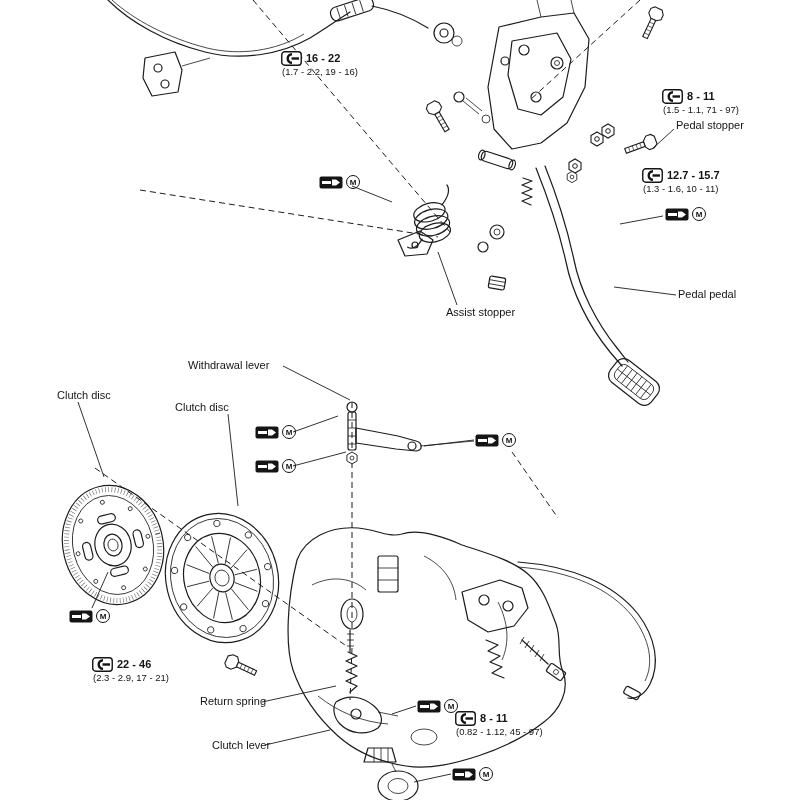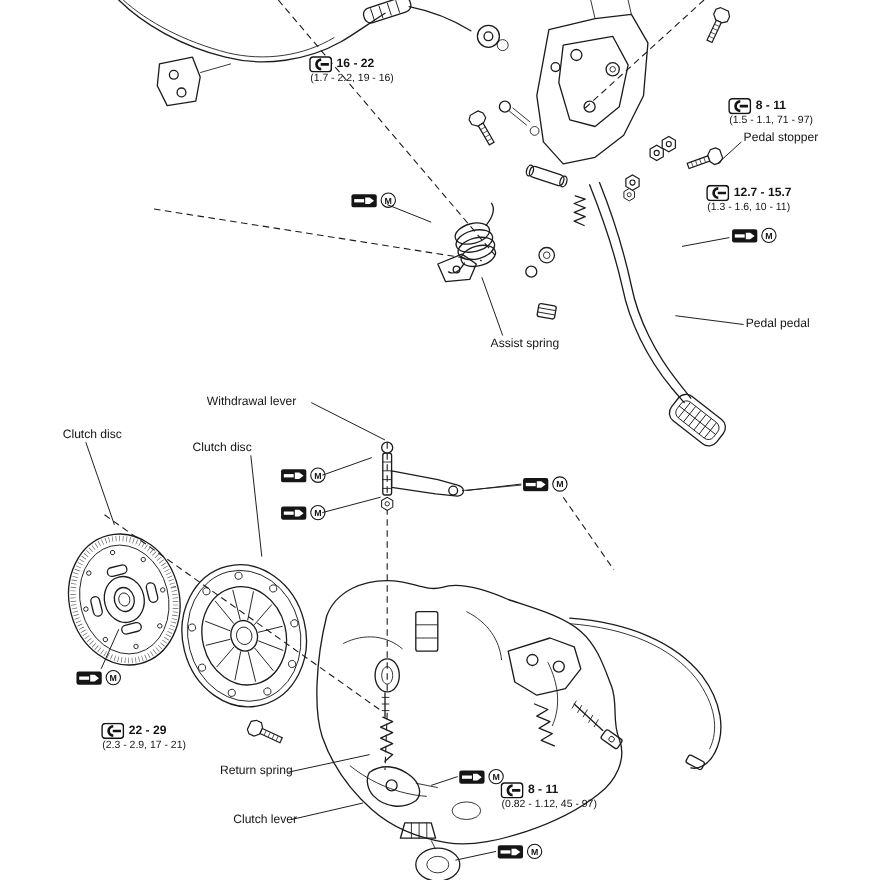--- a/index.html
+++ b/index.html
@@ -238,21 +238,21 @@
     <path class="ld" d="M293 466 L346 452"></path>
     <path class="ld" d="M474 440 L424 446"></path>
     <path class="ld" d="M92 608 L108 572"></path>
     <path class="ld" d="M416 706 L392 714"></path>
     <path class="ld" d="M451 774 L414 782"></path>
   </g>
 </svg>
 
 <div class="lbl" style="left:676px;top:119px">Pedal stopper</div>
 <div class="lbl" style="left:678px;top:288px">Pedal pedal</div>
-<div class="lbl" style="left:446px;top:306px">Assist spring</div>
+<div class="lbl" style="left:446px;top:306px">Assist stopper</div>
 <div class="lbl" style="left:188px;top:359px">Withdrawal lever</div>
 <div class="lbl" style="left:57px;top:389px">Clutch disc</div>
 <div class="lbl" style="left:175px;top:401px">Clutch disc</div>
 <div class="lbl" style="left:200px;top:695px">Return spring</div>
 <div class="lbl" style="left:212px;top:739px">Clutch lever</div>
 
 <div class="torque" style="left:281px;top:51px">
   <div class="row">
     <svg class="ticon" width="21" height="15" viewBox="0 0 21 15">
           <rect x="0.75" y="0.75" width="19.5" height="13.5" rx="3" fill="#fff" stroke="#141414" stroke-width="1.4"></rect>
@@ -288,21 +288,21 @@
   <div class="det">(1.3 - 1.6, 10 - 11)</div>
 </div>
 
 <div class="torque" style="left:92px;top:657px">
   <div class="row">
     <svg class="ticon" width="21" height="15" viewBox="0 0 21 15">
           <rect x="0.75" y="0.75" width="19.5" height="13.5" rx="3" fill="#fff" stroke="#141414" stroke-width="1.4"></rect>
           <path d="M11 3.2 A4.3 4.3 0 1 0 11 11.8" fill="none" stroke="#141414" stroke-width="2.4"></path>
           <line x1="10.5" y1="7.5" x2="18" y2="7.5" stroke="#141414" stroke-width="2.4"></line>
         </svg>
-    <span class="val">22 - 29</span>
+    <span class="val">22 - 46</span>
   </div>
   <div class="det">(2.3 - 2.9, 17 - 21)</div>
 </div>
 
 <div class="torque" style="left:455px;top:711px">
   <div class="row">
     <svg class="ticon" width="21" height="15" viewBox="0 0 21 15">
           <rect x="0.75" y="0.75" width="19.5" height="13.5" rx="3" fill="#fff" stroke="#141414" stroke-width="1.4"></rect>
           <path d="M11 3.2 A4.3 4.3 0 1 0 11 11.8" fill="none" stroke="#141414" stroke-width="2.4"></path>
           <line x1="10.5" y1="7.5" x2="18" y2="7.5" stroke="#141414" stroke-width="2.4"></line>

